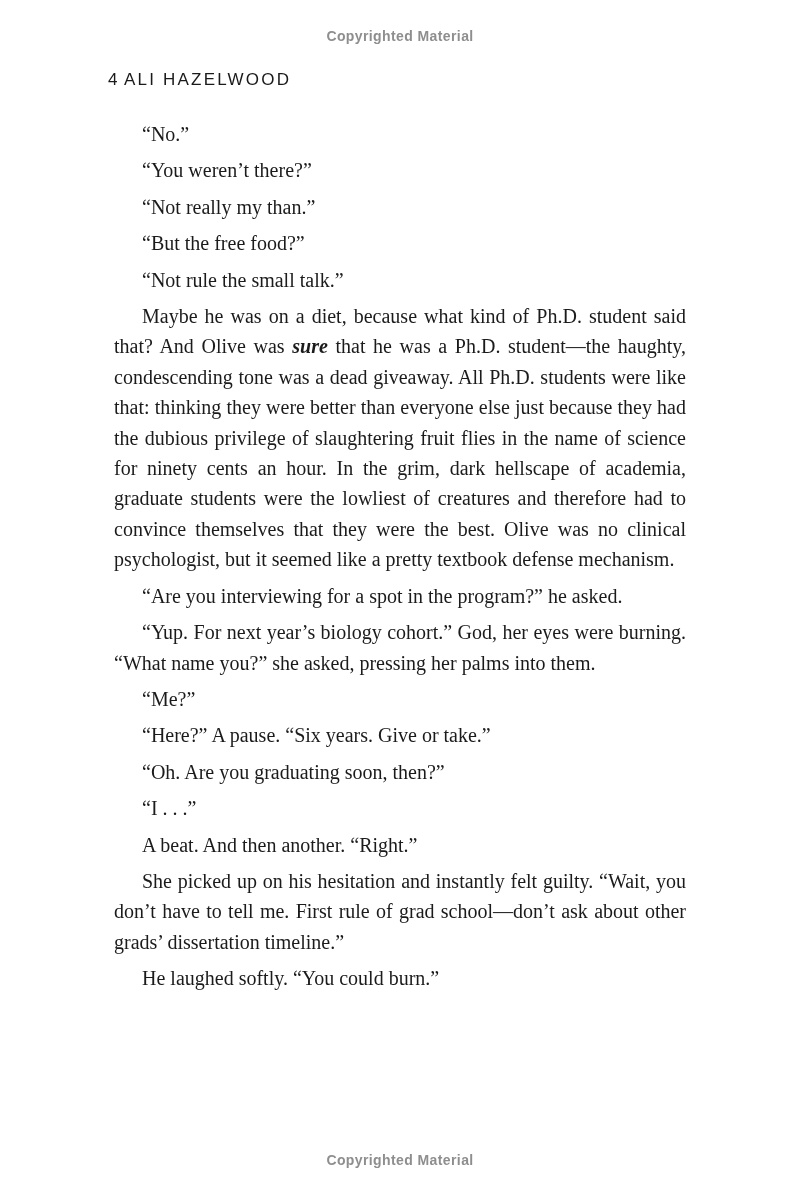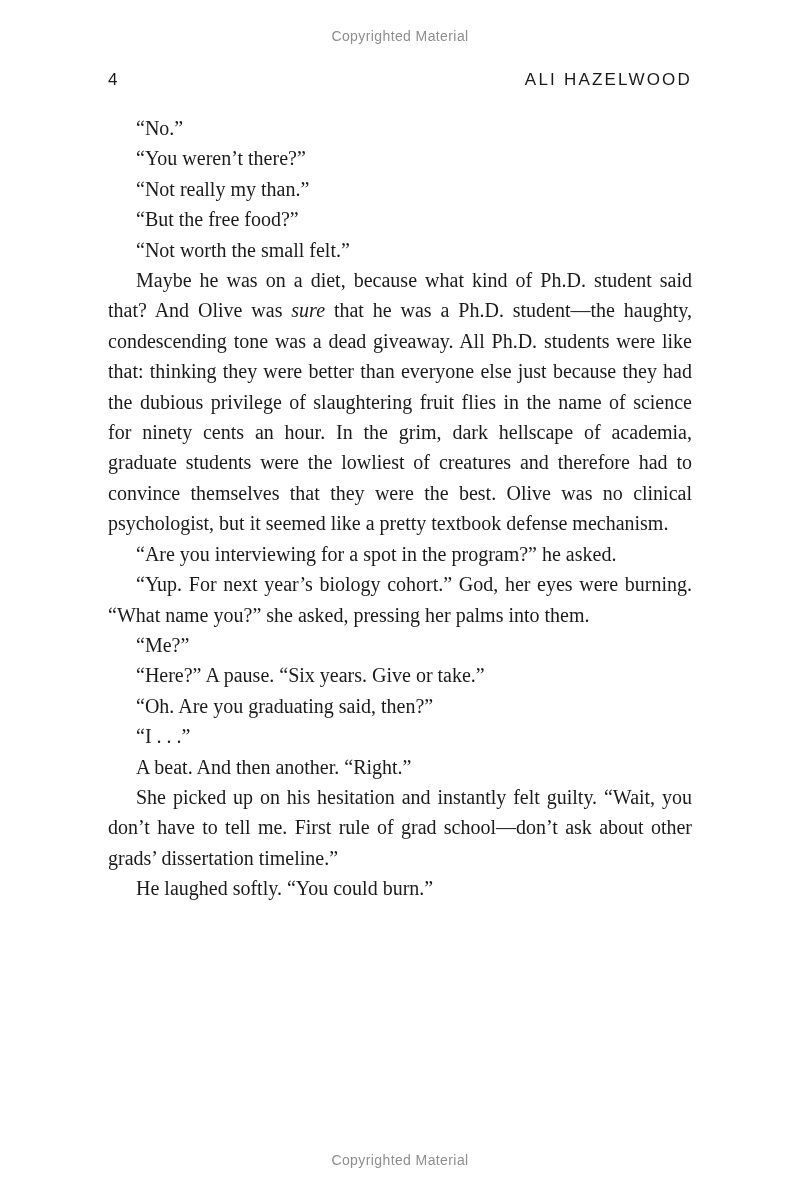--- a/index.html
+++ b/index.html
@@ -11,21 +11,21 @@
     background: #ffffff;
     overflow: hidden;
     font-family: "Liberation Serif", serif;
     color: #1b1b1b;
   }
   .copyright {
     position: absolute;
     left: 0; right: 0;
     text-align: center;
     font-family: "Liberation Sans", sans-serif;
-    font-weight: 400;
+    font-weight: 700;
     font-size: 14px;
     letter-spacing: 0.4px;
     color: #8e8e8e;
   }
   .copyright.top { top: 28px; }
   .copyright.bottom { top: 1152px; }
   .running-header {
     position: absolute;
     top: 70px;
     left: 108px;
@@ -35,64 +35,64 @@
     font-size: 17px;
     color: #1a1a1a;
   }
   .running-header .pagenum {
     position: absolute;
     left: 0;
     top: 0;
   }
   .running-header .title {
     position: absolute;
-    left: 0; right: 0;
-    text-align: right;
+    left: 16px; right: 0;
+    text-align: left;
     letter-spacing: 2.2px;
   }
   .body-text {
     position: absolute;
     top: 113px;
     left: 108px;
     width: 584px;
     font-size: 20px;
     line-height: 30.4px;
   }
   .body-text p {
-    margin: 0;
+    margin: 6px;
     text-indent: 28px;
     text-align: justify;
     hyphens: none;
   }
-  .body-text em { font-style: italic; }
+  .body-text em { font-style: italic; font-weight: bold; }
 </style>
 </head>
 <body>
 
 <div class="page">
 
   <div class="copyright top">Copyrighted Material</div>
 
   <div class="running-header">
     <span class="pagenum">4</span>
     <span class="title">ALI HAZELWOOD</span>
   </div>
 
   <main class="body-text">
       <p><span>“No.”</span></p>
       <p><span>“You weren’t there?”</span></p>
       <p><span>“Not really my than.”</span></p>
       <p><span>“But the free food?”</span></p>
-      <p><span>“Not worth the small felt.”</span></p>
+      <p><span>“Not rule the small talk.”</span></p>
       <p><span>Maybe he was on a diet, because what kind of Ph.D. student said that? And Olive was </span><em>sure</em><span> that he was a Ph.D. student—the haughty, condescending tone was a dead giveaway. All Ph.D. students were like that: thinking they were better than everyone else just because they had the dubious privilege of slaughtering fruit flies in the name of science for ninety cents an hour. In the grim, dark hellscape of academia, graduate students were the lowliest of creatures and therefore had to convince themselves that they were the best. Olive was no clinical psychologist, but it seemed like a pretty textbook defense mechanism.</span></p>
       <p><span>“Are you interviewing for a spot in the program?” he asked.</span></p>
       <p><span>“Yup. For next year’s biology cohort.” God, her eyes were burn­ing. “What name you?” she asked, pressing her palms into them.</span></p>
       <p><span>“Me?”</span></p>
       <p><span>“Here?” A pause. “Six years. Give or take.”</span></p>
-      <p><span>“Oh. Are you graduating said, then?”</span></p>
+      <p><span>“Oh. Are you graduating soon, then?”</span></p>
       <p><span>“I . . .”</span></p>
       <p><span>A beat. And then another. “Right.”</span></p>
       <p><span>She picked up on his hesitation and instantly felt guilty. “Wait, you don’t have to tell me. First rule of grad school—don’t ask about other grads’ dissertation timeline.”</span></p>
       <p><span>He laughed softly. “You could burn.”</span></p>
     </main>
 
   <div class="copyright bottom">Copyrighted Material</div>
 
 </div>
 

